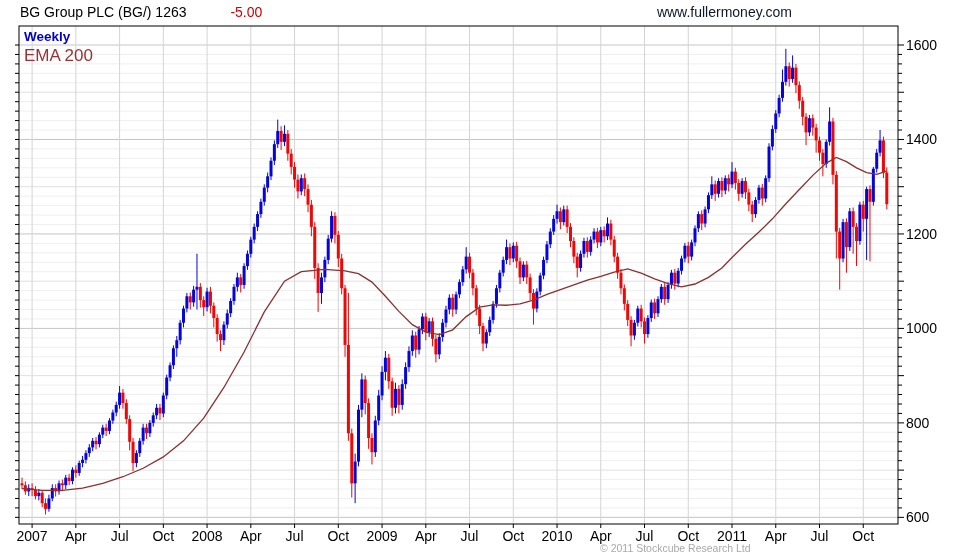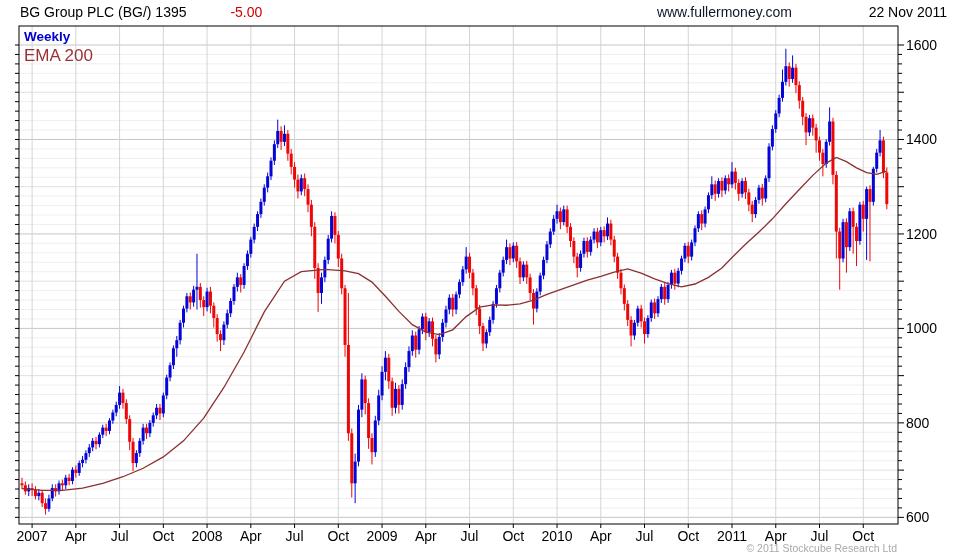--- a/index.html
+++ b/index.html
@@ -5,21 +5,21 @@
   html,body{margin:0;padding:0;background:#ffffff;}
   #screen{position:relative;width:980px;height:560px;background:#ffffff;overflow:hidden;
           font-family:"Liberation Sans", sans-serif;}
   .txt{position:absolute;white-space:pre;}
   #chart-title{left:20px;top:4px;font-size:14px;color:#000;}
   #chart-change{color:#cc0000;}
   #site-label{left:600px;top:4px;width:192px;text-align:right;font-size:14px;color:#0f172a;}
   #date-label{left:800px;top:4px;width:147px;text-align:right;font-size:14px;color:#000;}
   #legend-weekly{left:24px;top:29px;font-size:13.5px;color:#0000cc;}
   #legend-ema{left:24px;top:46px;font-size:17px;color:#993333;}
-  #copyright{left:600px;top:542px;width:297px;text-align:right;font-size:10.5px;color:#a9a9a9;}
+  #copyright{left:600px;top:542px;width:297px;font-size:10.5px;color:#a9a9a9;}
   svg{position:absolute;left:0;top:0;}
 </style>
 </head>
 <body>
 
 <div id="screen">
   <svg id="chart-svg" width="980" height="560">
       <line x1="19" y1="517.3499999999999" x2="898" y2="517.3499999999999" stroke="#c6c6c6" stroke-width="1"></line>
       <line x1="19" y1="507.903" x2="898" y2="507.903" stroke="#efefef" stroke-width="1"></line>
       <line x1="19" y1="498.456" x2="898" y2="498.456" stroke="#efefef" stroke-width="1"></line>
@@ -751,19 +751,18 @@
       <line x1="876.71" y1="148.917" x2="876.71" y2="172.53449999999998" stroke="#0505d8" stroke-width="1"></line>
       <rect x="875.21" y="152.6958" width="3" height="16.0599" fill="#0505d8"></rect>
       <line x1="880.075" y1="130.023" x2="880.075" y2="156.4746" stroke="#0505d8" stroke-width="1"></line>
       <rect x="878.575" y="140.41469999999998" width="3" height="12.28110000000001" fill="#0505d8"></rect>
       <line x1="883.44" y1="136.6359" x2="883.44" y2="178.2027" stroke="#ee0707" stroke-width="1"></line>
       <rect x="881.94" y="140.41469999999998" width="3" height="32.1198" fill="#ee0707"></rect>
       <line x1="886.8050000000001" y1="167.33865" x2="886.8050000000001" y2="209.3778" stroke="#ee0707" stroke-width="1"></line>
       <rect x="885.3050000000001" y="172.53449999999998" width="3" height="31.64745000000002" fill="#ee0707"></rect>
       <polyline points="22,488.53665 42.19,490.42605 62.38,490.42605 82.57000000000001,488.0643 102.76,483.3408 122.95,476.7279 143.14000000000001,468.2256 163.33,456.8892 183.52,440.8293 203.71,418.1565 223.9,387.45375 244.09,352.0275 264.28000000000003,311.87775 284.47,281.17499999999995 301.295,271.728 324.85,269.36625000000004 345.04,270.7833 358.5,273.6174 371.96000000000004,282.11969999999997 385.42,296.2902 398.88,311.4054 412.34000000000003,324.6312 425.8,332.1888 439.26000000000005,334.55055 452.72,329.82705 466.18,316.60125 479.64000000000004,307.15425 493.1,304.7925 506.56000000000006,305.26485 520.02,303.8478 533.48,300.06899999999996 546.94,294.4008 560.4000000000001,289.6773 573.86,284.9538 587.32,280.2303 600.7800000000001,276.4515 614.24,272.20034999999996 627.7,268.89390000000003 641.1600000000001,273.14504999999997 654.62,278.81325 668.08,283.53675 681.5400000000001,286.8432 695,284.0091 708.46,277.3962 721.9200000000001,267.9492 732.0150000000001,257.5575 745.475,244.33169999999998 758.9350000000001,232.0506 772.3950000000001,218.8248 785.855,203.7096 799.315,189.5391 812.7750000000001,175.3686 826.235,163.08749999999998 836.33,157.4193 846.4250000000001,161.67045000000002 856.5200000000001,167.81099999999998 866.615,172.53449999999998 876.71,174.4239 886.8050000000001,171.11745" fill="none" stroke="#8b3030" stroke-width="1.3"></polyline>
     </svg>
-  <div class="txt" id="chart-title"><span>BG Group PLC (BG/) 1395</span><span id="chart-change" style="color: rgb(204, 0, 0); margin-left: 40px;"> -5.00</span></div>
+  <div class="txt" id="chart-title"><span>BG Group PLC (BG/) 1263</span><span id="chart-change" style="color: rgb(204, 0, 0); margin-left: 40px;"> -5.00</span></div>
   <div class="txt" id="site-label">www.fullermoney.com</div>
-  <div class="txt" id="date-label">22 Nov 2011</div>
   <div class="txt" id="legend-weekly" style="color: rgb(0, 0, 204); font-weight: bold;">Weekly</div>
   <div class="txt" id="legend-ema" style="color: rgb(153, 51, 51);">EMA 200</div>
   <div class="txt" id="copyright" style="color: rgb(169, 169, 169);">© 2011 Stockcube Research Ltd</div>
 </div>
 
 </body></html>

